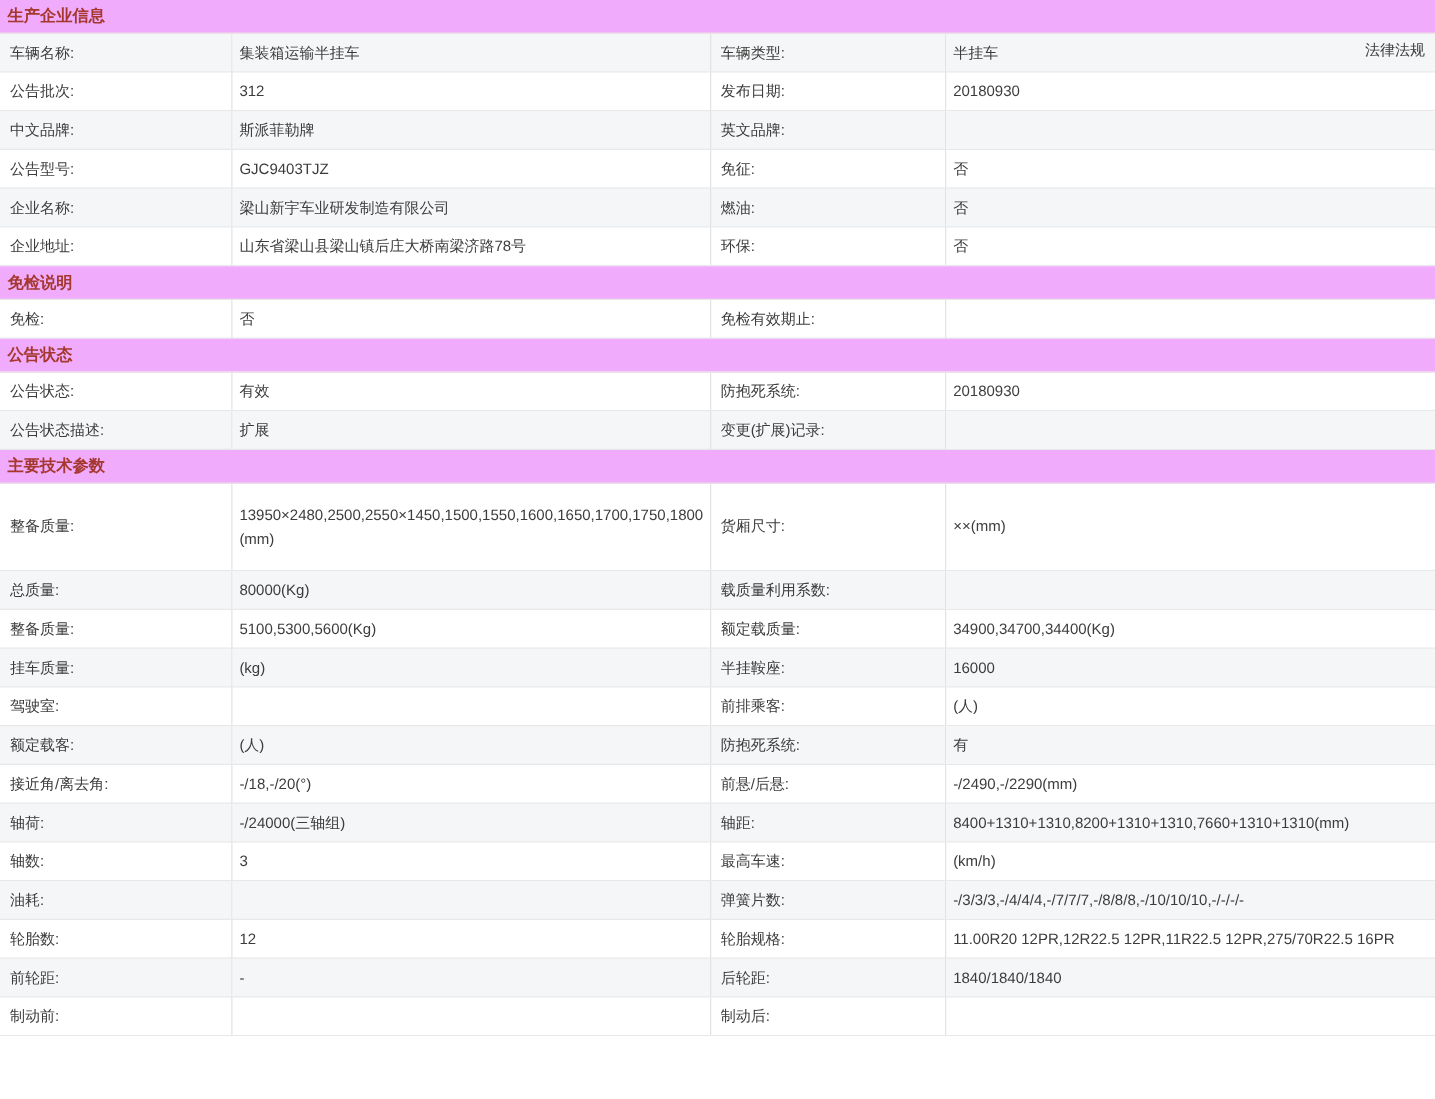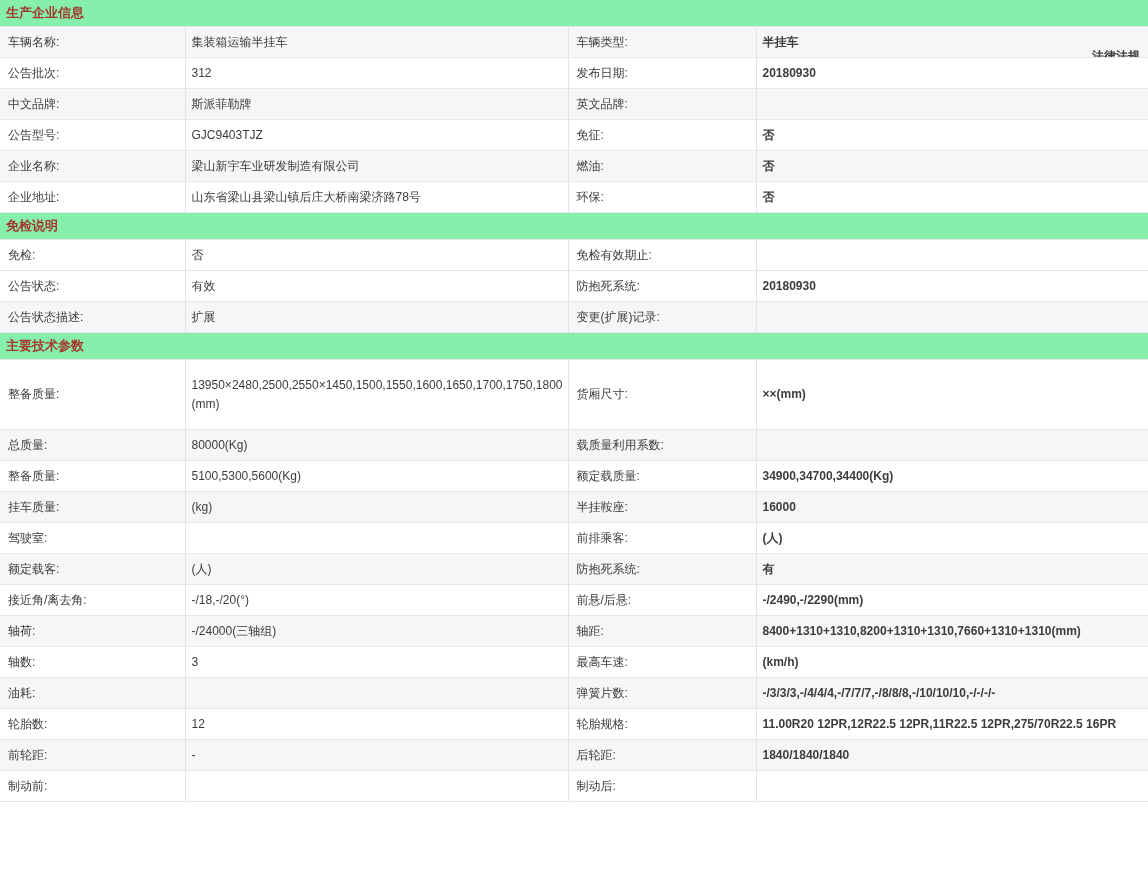--- a/index.html
+++ b/index.html
@@ -6,21 +6,21 @@
   body{
     width:1148px;
     font-family:"Liberation Sans","DejaVu Sans",sans-serif;
     font-size:12px;
     color:#3c3c3c;
   }
   .page{width:1148px;}
   .sec-header{
     height:26px;
     line-height:26px;
-    background:#86efac;
+    background:#f0abfc;
     color:#a5382e;
     font-weight:bold;
     font-size:13px;
     padding-left:6px;
     border-bottom:1px solid #ebe6e6;
   }
   table.grid{
     width:1148px;
     border-collapse:collapse;
     table-layout:fixed;
@@ -28,30 +28,30 @@
   table.grid td{
     height:26px;
     border-bottom:1px solid #e6e8ea;
     vertical-align:middle;
     line-height:19px;
     overflow:hidden;
   }
   td.l1,td.l2{padding:2px 4px 2px 8px;}
   td.v1,td.v2{padding:2px 4px 2px 6px;overflow-wrap:break-word;word-wrap:break-word;margin-top:24px;}
   td.l1,td.v1,td.l2{border-right:1px solid #e3e3e3;}
-  td.v2{position:relative;font-weight:bold;}
+  td.v2{position:relative;}
   
   .stripe-odd  tbody tr:nth-child(odd)  td{background:#f5f6f7;}
   .stripe-even tbody tr:nth-child(even) td{background:#f5f6f7;}
   
   .sec-4 tbody tr:first-child td{height:65px;}
   .law-link{
     position:absolute;
     right:8px;
-    top:20px;
+    top:4px;
     color:#3c3c3c;
     cursor:pointer;
     white-space:nowrap;
   }
 </style>
 </head>
 <body>
 
 <div class="page">
 
@@ -114,20 +114,21 @@
     <tbody>
         <tr>
           <td class="l1">免检:</td>
           <td class="v1">否</td>
           <td class="l2">免检有效期止:</td>
           <td class="v2"></td>
         </tr>
       </tbody>
   </table>
 
+  <div class="sec-header">公告状态</div>
   <table class="grid stripe-even sec-3">
     <colgroup>
         <col style="width:185px">
         <col style="width:383px">
         <col style="width:188px">
         <col style="width:392px">
       </colgroup>
     <tbody>
         <tr>
           <td class="l1">公告状态:</td>

